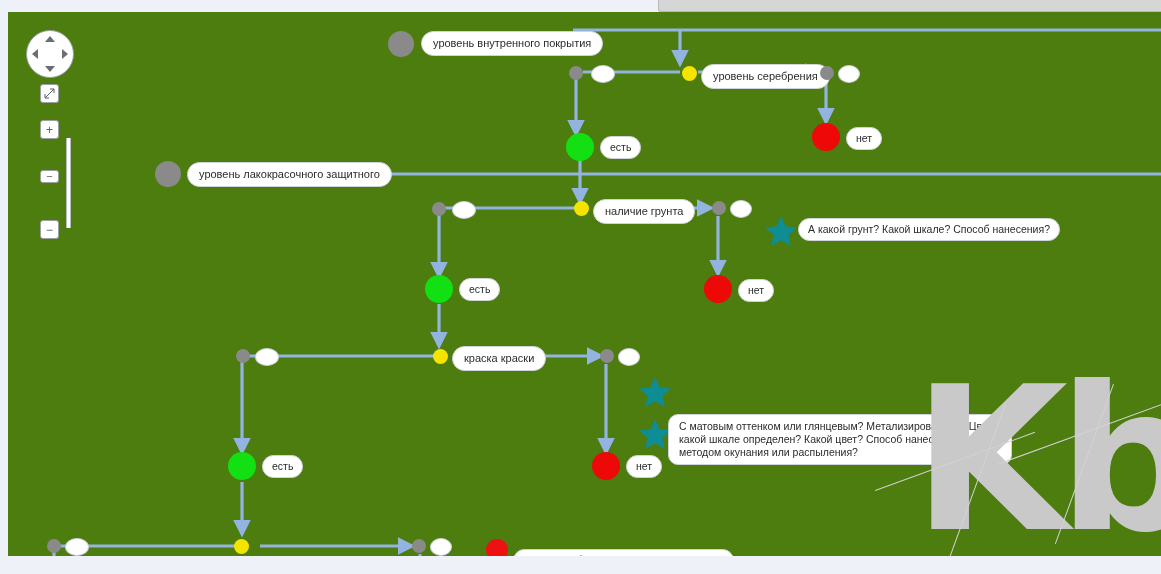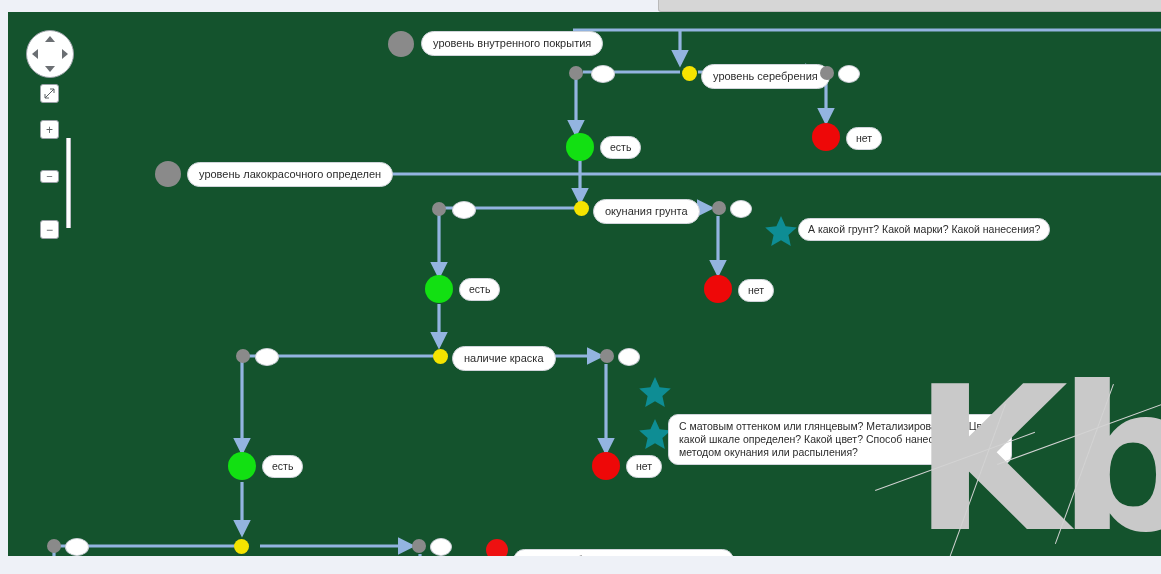--- a/index.html
+++ b/index.html
@@ -7,21 +7,21 @@
     width:1161px;height:574px;overflow:hidden;
     background:#eef1f7;
     font-family:"Liberation Sans","DejaVu Sans",sans-serif;
   }
   #app{position:relative;width:1161px;height:574px;overflow:hidden;background:#eef1f7;}
 
   
   .top-chip{position:absolute;top:0;left:658px;width:503px;height:11px;background:#d6d6d6;border:1px solid #b9b9b9;border-top:none;border-radius:0 0 3px 3px;}
 
   
-  #canvas{position:absolute;left:8px;top:12px;width:1153px;height:544px;background:#14532d;overflow:hidden;}
+  #canvas{position:absolute;left:8px;top:12px;width:1153px;height:544px;background:#4d7c0f;overflow:hidden;}
 
   
   .watermark{position:absolute;left:905px;top:392px;width:256px;height:170px;opacity:1;pointer-events:none;}
   .wm-txt{position:absolute;left:0;top:-44px;font-family:"DejaVu Sans",sans-serif;font-size:200px;font-weight:700;color:#c9c9c9;letter-spacing:-10px;line-height:1;}
   .wm-line{position:absolute;background:#d3d3d3;width:1px;height:170px;transform-origin:top left;}
 
   
   #edges{position:absolute;left:0;top:0;width:1153px;height:544px;}
 
   
@@ -127,47 +127,47 @@
     <div class="dot grey" style="left:812px;top:54px;width:14px;height:14px;"></div>
     <div class="ring" style="left:830px;top:53px;width:20px;height:16px;"></div>
 
     <div class="dot green" style="left:558px;top:121px;width:28px;height:28px;"></div>
     <div class="lbl sm" style="left:592px;top:124px;">есть</div>
 
     <div class="dot red" style="left:804px;top:111px;width:28px;height:28px;"></div>
     <div class="lbl sm" style="left:838px;top:115px;">нет</div>
 
     <div class="dot grey-lg" style="left:147px;top:149px;width:26px;height:26px;"></div>
-    <div class="lbl" style="left:179px;top:150px;">уровень лакокрасочного определен</div>
+    <div class="lbl" style="left:179px;top:150px;">уровень лакокрасочного защитного</div>
 
     <div class="dot grey" style="left:424px;top:190px;width:14px;height:14px;"></div>
     <div class="ring" style="left:444px;top:189px;width:22px;height:16px;"></div>
 
     <div class="dot yellow" style="left:566px;top:189px;width:15px;height:15px;"></div>
-    <div class="lbl" style="left:585px;top:187px;">окунания грунта</div>
+    <div class="lbl" style="left:585px;top:187px;">наличие грунта</div>
 
     <div class="dot grey" style="left:704px;top:189px;width:14px;height:14px;"></div>
     <div class="ring" style="left:722px;top:188px;width:20px;height:16px;"></div>
 
     <div class="dot green" style="left:417px;top:263px;width:28px;height:28px;"></div>
     <div class="lbl sm" style="left:451px;top:266px;">есть</div>
 
     <div class="dot red" style="left:696px;top:263px;width:28px;height:28px;"></div>
     <div class="lbl sm" style="left:730px;top:267px;">нет</div>
 
     <svg class="star" style="left:756px;top:203px;" viewBox="0 0 34 33">
       <path d="M17,1 L21.6,11.3 L32.8,12.4 L24.4,20 L26.8,31 L17,25.3 L7.2,31 L9.6,20 L1.2,12.4 L12.4,11.3 Z" fill="#0e8d94"></path>
     </svg>
-    <div class="lbl sm" style="left:790px;top:206px;">А какой грунт? Какой марки? Какой нанесения?</div>
+    <div class="lbl sm" style="left:790px;top:206px;">А какой грунт? Какой шкале? Способ нанесения?</div>
 
     <div class="dot grey" style="left:228px;top:337px;width:14px;height:14px;"></div>
     <div class="ring" style="left:247px;top:336px;width:22px;height:16px;"></div>
 
     <div class="dot yellow" style="left:425px;top:337px;width:15px;height:15px;"></div>
-    <div class="lbl" style="left:444px;top:334px;">наличие краска</div>
+    <div class="lbl" style="left:444px;top:334px;">краска краски</div>
 
     <div class="dot grey" style="left:592px;top:337px;width:14px;height:14px;"></div>
     <div class="ring" style="left:610px;top:336px;width:20px;height:16px;"></div>
 
     <div class="dot green" style="left:220px;top:440px;width:28px;height:28px;"></div>
     <div class="lbl sm" style="left:254px;top:443px;">есть</div>
 
     <div class="dot red" style="left:584px;top:440px;width:28px;height:28px;"></div>
     <div class="lbl sm" style="left:618px;top:443px;">нет</div>
 

